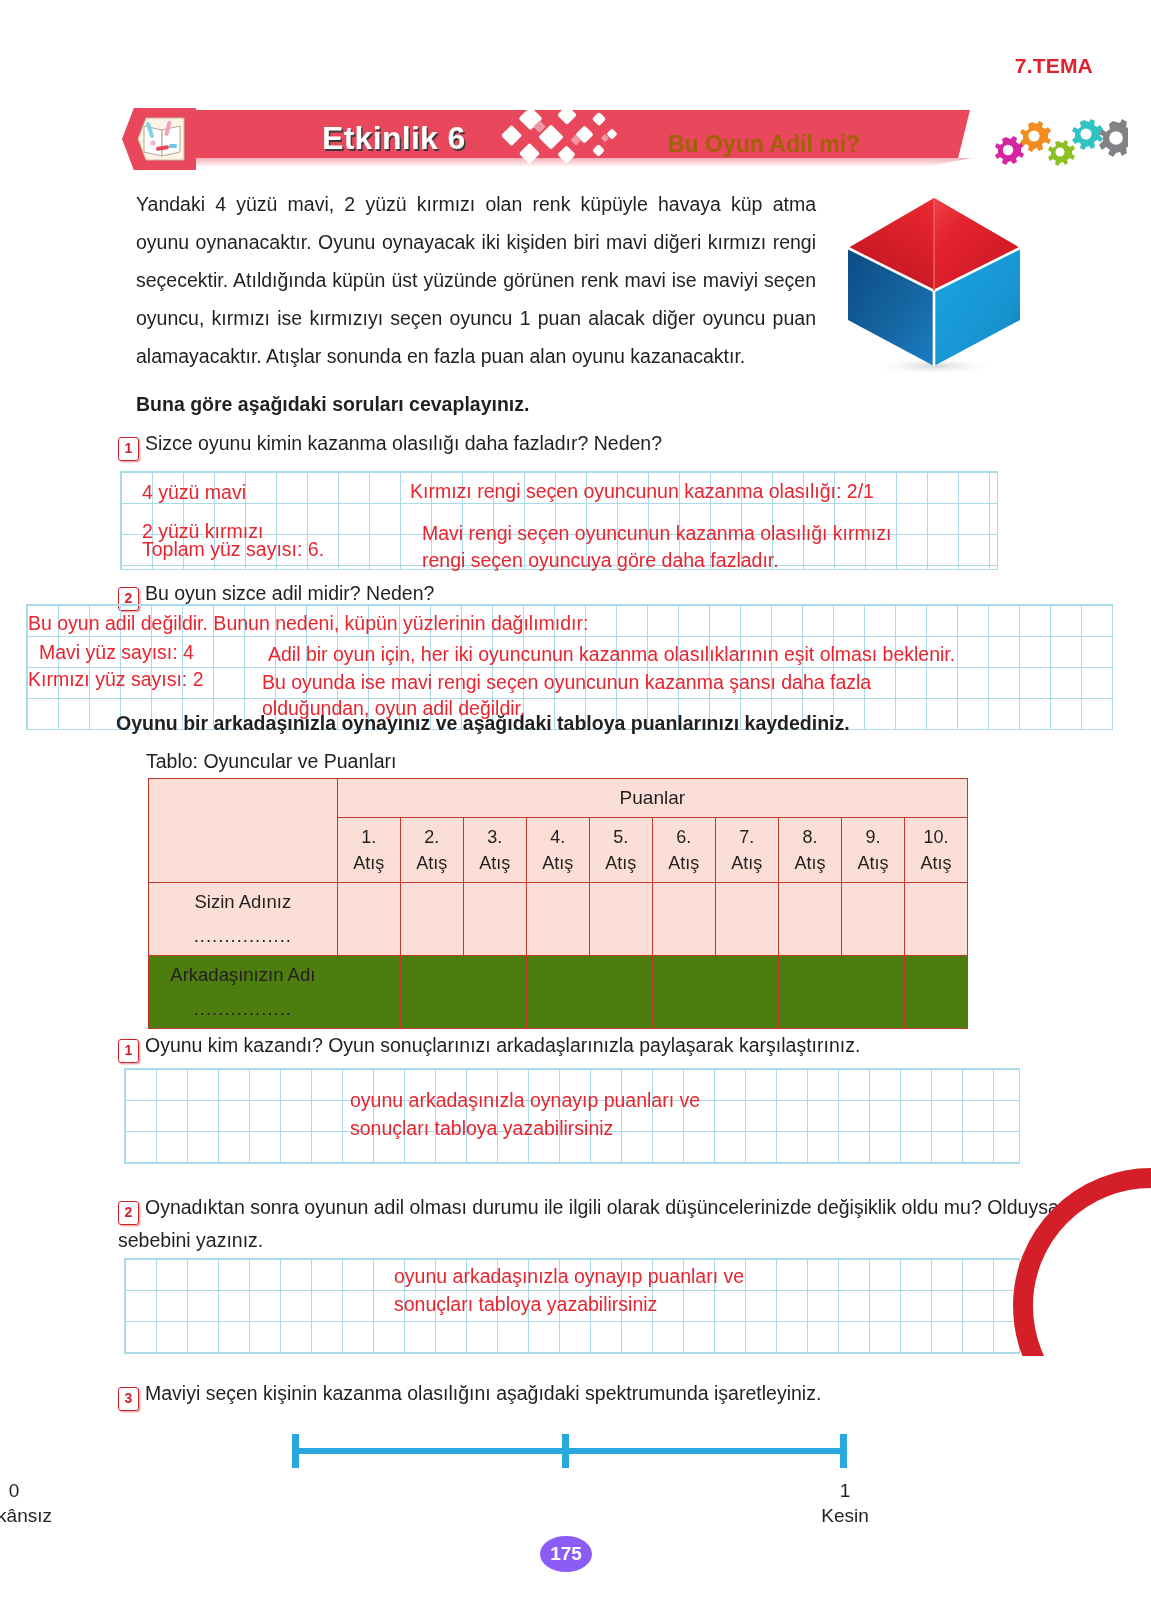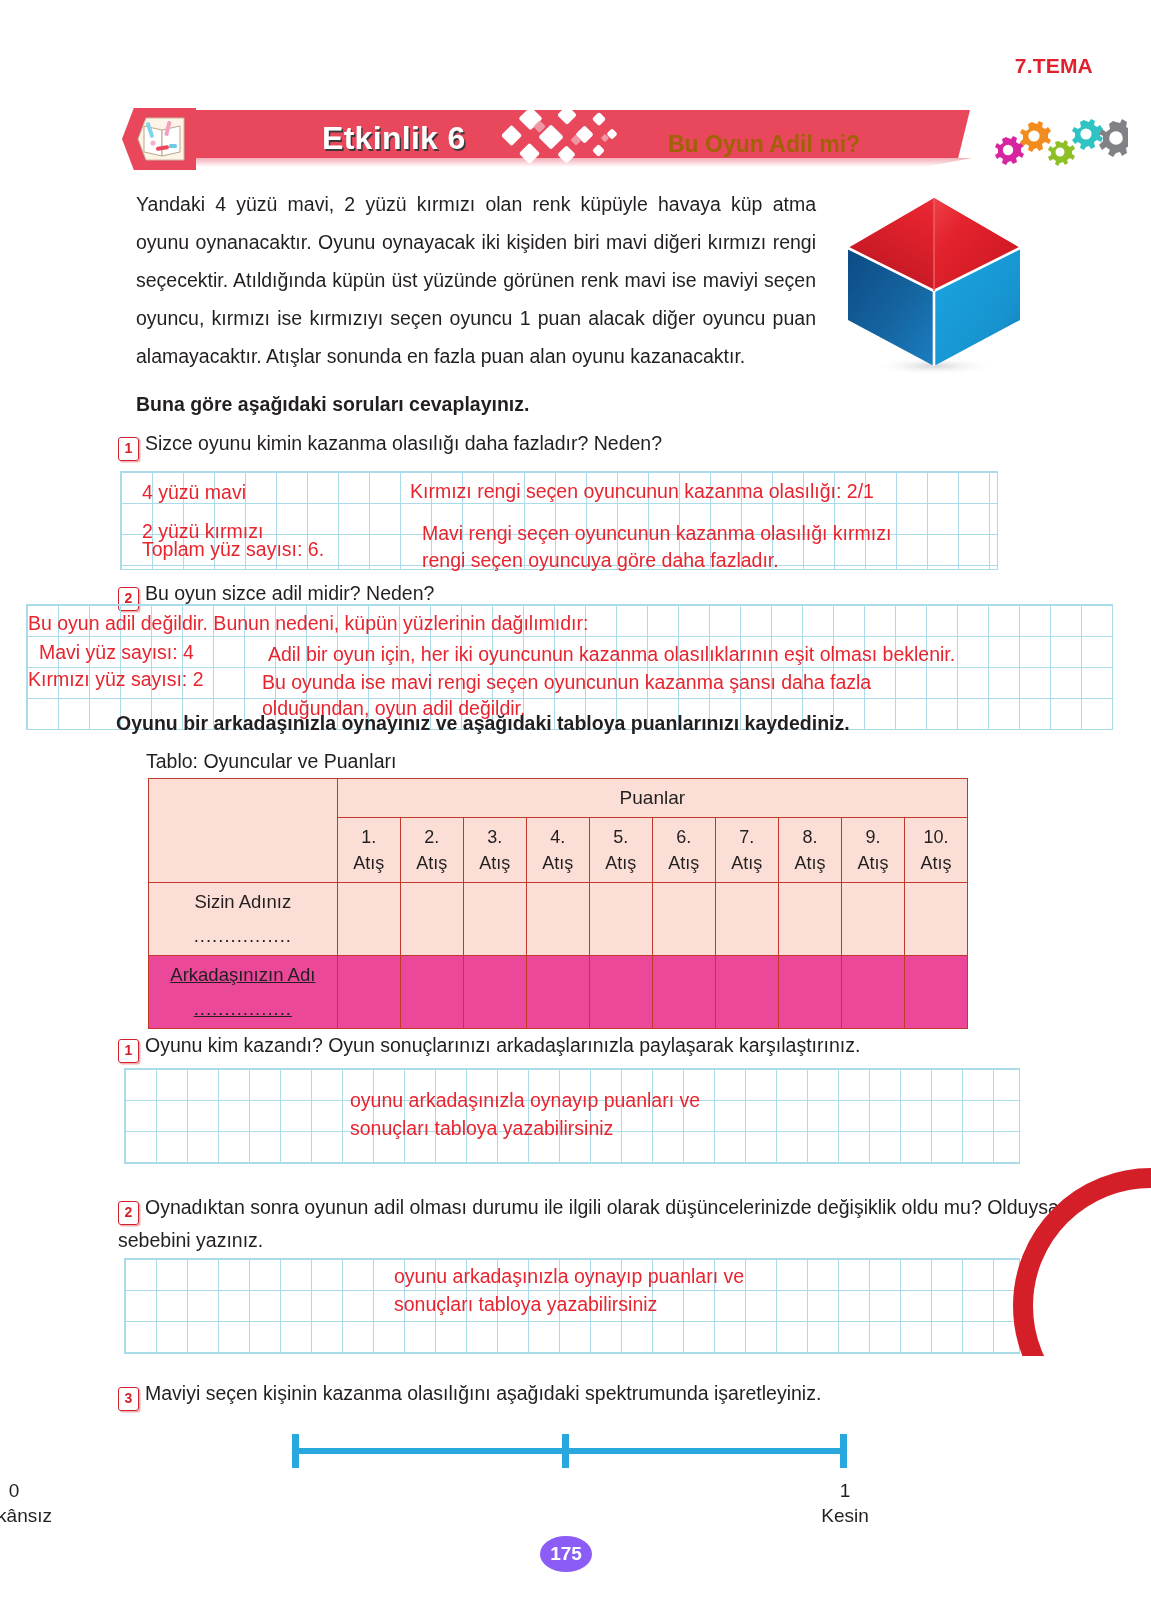--- a/index.html
+++ b/index.html
@@ -139,21 +139,21 @@
   table.scores td {
     border:1px solid #c0392b;
     text-align:center; vertical-align:middle;
     background:#fbdfd6;
     padding:0;
   }
   td.hdr-blank { width:190px; background:#fbdfd6; }
   td.hdr-puanlar { font-size:19px; height:38px;margin-top:48px; }
   td.shot { width:63px; height:64px; line-height:26px; font-size:18px; }
   td.rowlabel { height:72px; font-size:18.5px; line-height:34px; }
-  tr.grayrow td { background:#ec4899;text-decoration:underline; }
+  tr.grayrow td { background:#4d7c0f; }
   td.thickbot { border-bottom:2.5px solid #9e2a1f; }
   .dots { letter-spacing:1px; }
 
   
   .spectrum { position:absolute; left:280px; top:1432px; width:580px; height:34px; }
   .spec-line { position:absolute; left:14px; top:16px; width:552px; height:6px; background:#29a8e0; }
   .tickm { position:absolute; width:7px; height:34px; background:#29a8e0; top:2px; }
   .tick0 { left:12px; }
   .tickmid { left:282px; }
   .tick1 { left:560px; }

